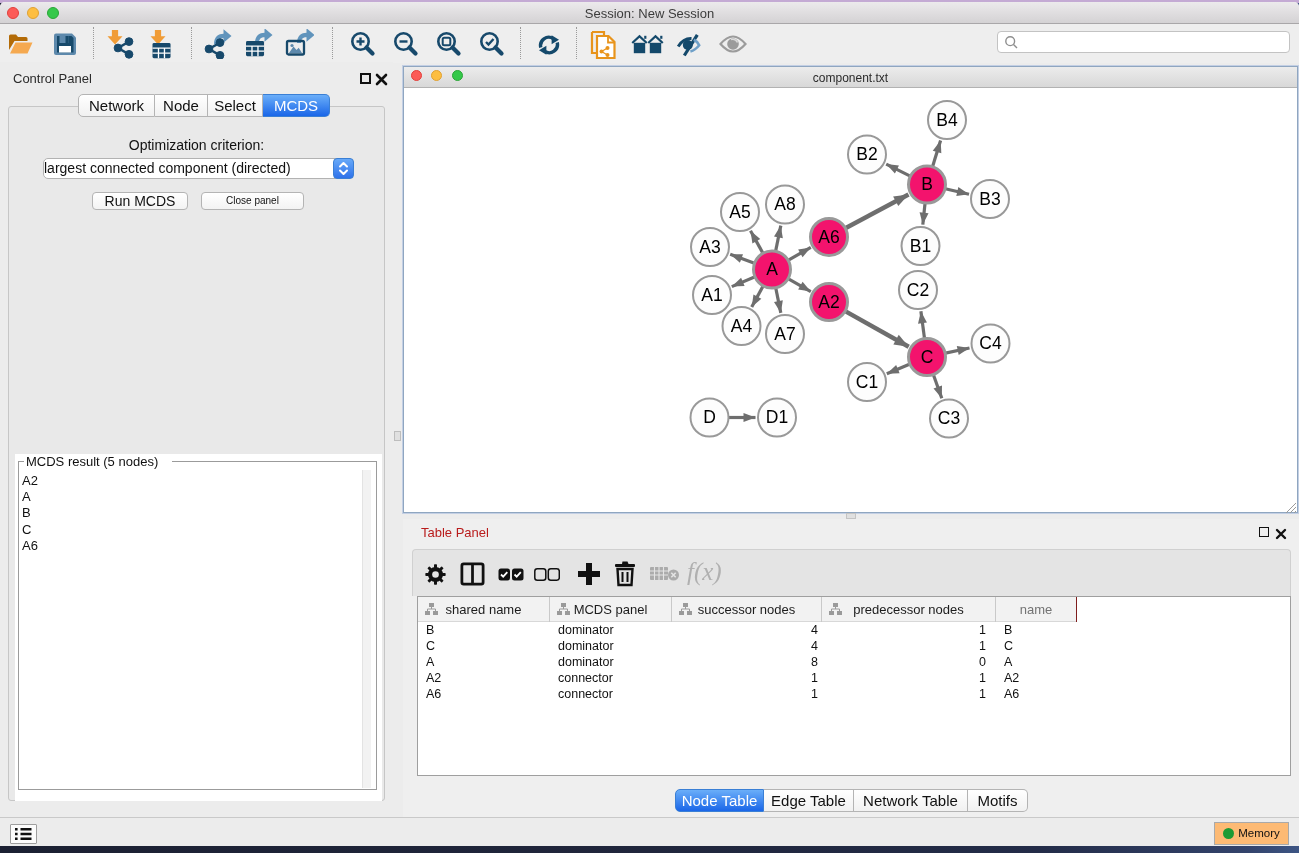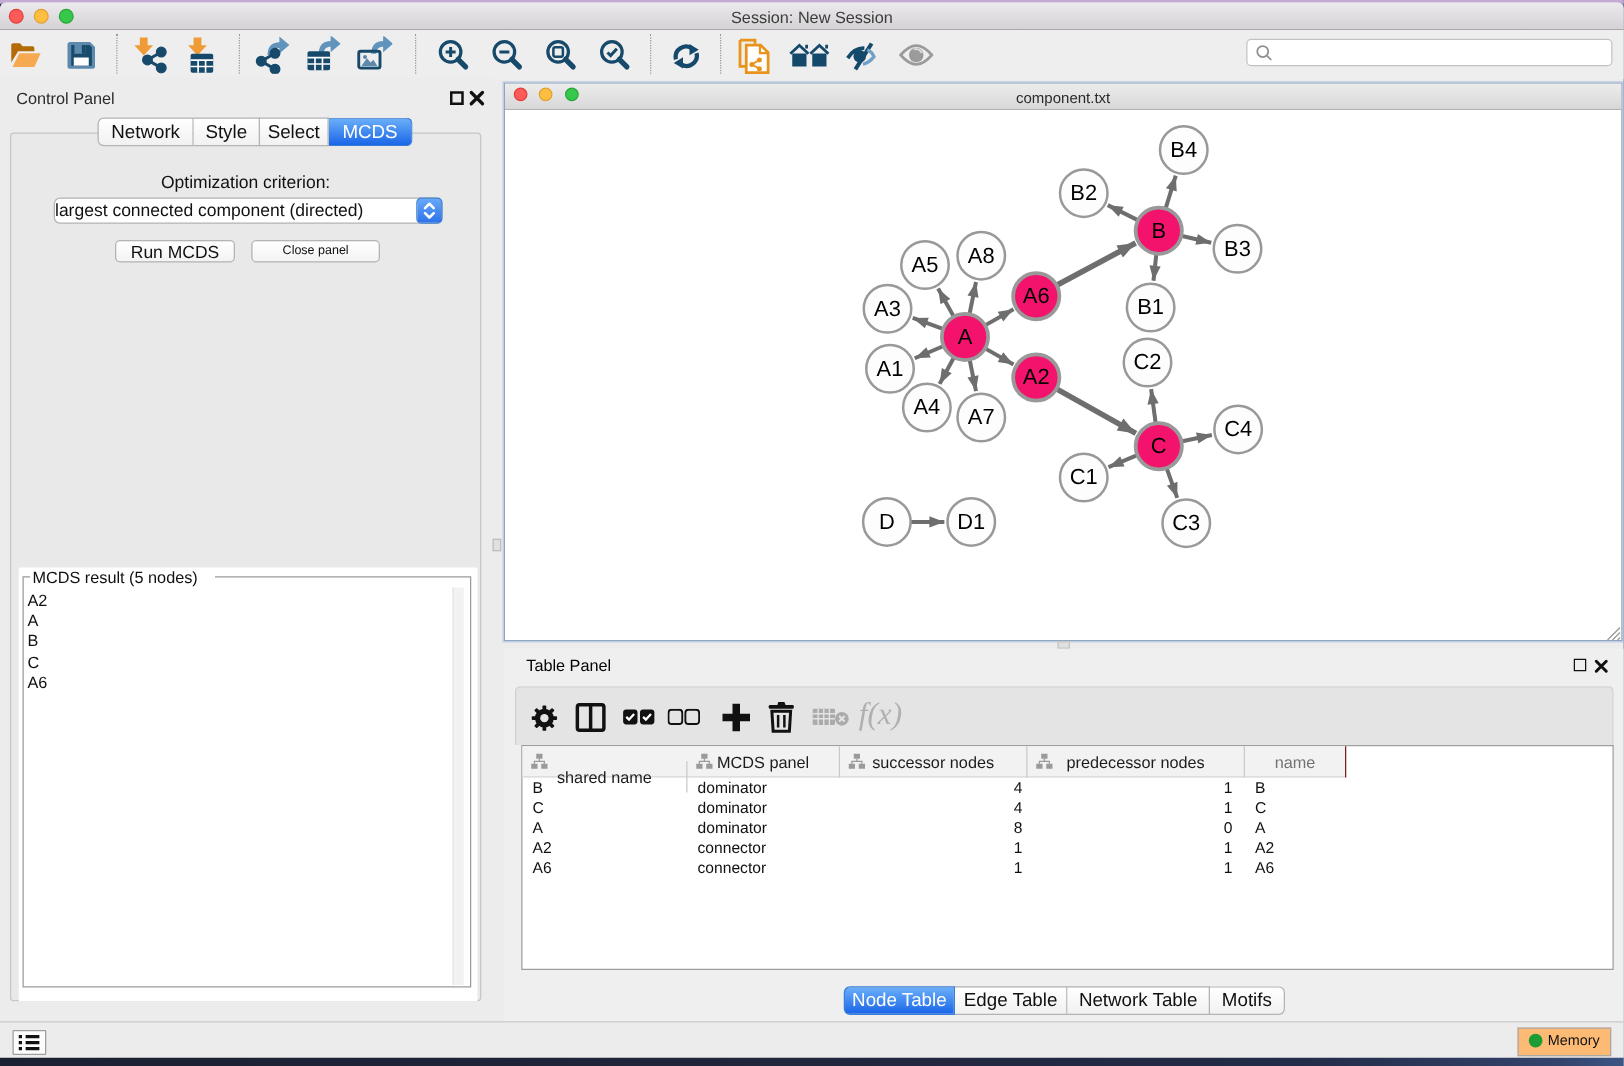--- a/index.html
+++ b/index.html
@@ -148,21 +148,21 @@
       </svg>
     </div>
 <div class="abs" style="left:0px;top:60px;width:393px;height:755px;background:#ececec;"></div>
 <div class="abs" style="left:13px;top:69px;width:200px;height:16px;font-size:13px;color:#2b2b2b;">Control Panel</div>
 <div class="abs" style="left:360px;top:71px;width:11px;height:11px;border:2px solid #111;"></div>
 <div class="abs" style="left:375px;top:70px;width:13px;height:13px;"><svg width="13" height="13" viewBox="0 0 13 13">
         <path d="M2 2 L11 11 M11 2 L2 11" stroke="#111" stroke-width="2.6" stroke-linecap="round"></path>
       </svg></div>
 <div class="abs" style="left:8px;top:104px;width:377px;height:695px;background:#e9e9e9;border:1px solid #c6c6c6;border-radius:3px;"></div>
 <div style="position:absolute;height:23px;background:linear-gradient(#ffffff,#f1f1f1);border:1px solid #b4b4b4;font-size:15px;color:#111;text-align:center;line-height:21px;left:78px;top:92px;width:77px;border-radius:5px 0 0 5px;">Network</div>
-<div style="position:absolute;height:23px;background:linear-gradient(#ffffff,#f1f1f1);border:1px solid #b4b4b4;font-size:15px;color:#111;text-align:center;line-height:21px;left:155px;top:92px;width:53px;border-left:none;">Style</div>
+<div style="position:absolute;height:23px;background:linear-gradient(#ffffff,#f1f1f1);border:1px solid #b4b4b4;font-size:15px;color:#111;text-align:center;line-height:21px;left:155px;top:92px;width:53px;border-left:none;">Node</div>
 <div style="position:absolute;height:23px;background:linear-gradient(#ffffff,#f1f1f1);border:1px solid #b4b4b4;font-size:15px;color:#111;text-align:center;line-height:21px;left:208px;top:92px;width:55px;border-left:none;">Select</div>
 <div style="position:absolute;height:23px;background:linear-gradient(#6aaef9,#1a66e8);border:1px solid #3a7fd5;font-size:15px;color:#fff;text-align:center;line-height:21px;left:263px;top:92px;width:67px;border-radius:0 5px 5px 0;border-left:none;">MCDS</div>
 <div class="abs" style="left:0px;top:135px;width:393px;height:16px;text-align:center;font-size:14px;color:#111;">Optimization criterion:</div>
 <div class="abs" style="left:43px;top:156px;width:311px;height:21px;background:#fff;border:1px solid #b2b2b2;border-radius:5px;font-size:14px;color:#111;line-height:19px;">largest connected component (directed)</div>
 <div class="abs" style="left:333px;top:156px;width:21px;height:21px;border-radius:4px;background:linear-gradient(#67a9f8,#2e72ea);border:1px solid #3a7fd5;"><svg width="19" height="19" viewBox="0 0 19 19">
         <path d="M6 7.5 L9.5 4 L13 7.5" stroke="#fff" stroke-width="2" fill="none" stroke-linecap="round" stroke-linejoin="round"></path>
         <path d="M6 11.5 L9.5 15 L13 11.5" stroke="#fff" stroke-width="2" fill="none" stroke-linecap="round" stroke-linejoin="round"></path>
       </svg></div>
 <div class="abs" style="left:92px;top:190px;width:96px;height:18px;background:linear-gradient(#ffffff,#f3f3f3);border:1px solid #b4b4b4;border-radius:4px;font-size:14px;color:#111;text-align:center;line-height:16px;">Run MCDS</div>
 <div class="abs" style="left:201px;top:190px;width:103px;height:18px;background:linear-gradient(#ffffff,#f3f3f3);border:1px solid #b4b4b4;border-radius:4px;font-size:10px;color:#111;text-align:center;line-height:16px;">Close panel</div>
@@ -247,21 +247,21 @@
       <text x="463" y="299.5" text-anchor="middle" font-size="17.5" fill="#000">C1</text>
       <text x="545" y="336.0" text-anchor="middle" font-size="17.5" fill="#000">C3</text>
       <text x="305.5" y="335.0" text-anchor="middle" font-size="17.5" fill="#000">D</text>
       <text x="373" y="335.0" text-anchor="middle" font-size="17.5" fill="#000">D1</text>
     </svg>
 <div class="abs" style="left:1285px;top:498px;width:12px;height:12px;"><svg width="12" height="12" viewBox="0 0 12 12">
         <path d="M11 1 L1 11 M11 5 L5 11 M11 9 L9 11" stroke="#9a9a9a" stroke-width="1" fill="none"></path>
       </svg></div>
 <div class="abs" style="left:846px;top:511px;width:10px;height:6px;background:#e0e0e0;border:1px solid #c4c4c4;"></div>
 <div class="abs" style="left:403px;top:517px;width:896px;height:298px;background:#efefef;"></div>
-<div class="abs" style="left:421px;top:523px;width:200px;height:16px;font-size:13px;color:#000000;">Table Panel</div>
+<div class="abs" style="left:421px;top:523px;width:200px;height:16px;font-size:13px;color:#b91c1c;">Table Panel</div>
 <div class="abs" style="left:1259px;top:525px;width:10px;height:10px;border:1.5px solid #111;"></div>
 <div class="abs" style="left:1275px;top:524px;width:12px;height:12px;"><svg width="12" height="12" viewBox="0 0 12 12">
         <path d="M2 2 L10 10 M10 2 L2 10" stroke="#111" stroke-width="2.4" stroke-linecap="round"></path>
       </svg></div>
 <div class="abs" style="left:412px;top:547px;width:879px;height:47px;background:#e4e4e4;border:1px solid #d0d0d0;border-radius:4px 4px 0 0;border-bottom:none;"></div>
 <div class="abs" style="left:425px;top:562px;width:21px;height:21px;"><svg width="21" height="21" viewBox="0 0 24 24">
         <circle cx="12" cy="12" r="8.6" fill="#111"></circle>
         <circle cx="12" cy="12" r="3.8" fill="#e4e4e4"></circle>
         <g fill="#111">
           <rect x="10.3" y="0.4" width="3.4" height="4.4" rx="0.8"></rect>
@@ -299,21 +299,21 @@
       </svg></div>
 <div class="abs" style="left:650px;top:564px;width:30px;height:15px;"><svg width="30" height="15" viewBox="0 0 30 15">
         <rect x="0" y="1" width="18" height="13" rx="1" fill="#ababab"></rect>
         <path d="M0 5 H18 M0 9 H18 M4.5 1 V14 M9 1 V14 M13.5 1 V14" stroke="#e4e4e4" stroke-width="1.1"></path>
         <circle cx="23.5" cy="9" r="5.5" fill="#ababab"></circle>
         <path d="M21.3 6.8 L25.7 11.2 M25.7 6.8 L21.3 11.2" stroke="#e4e4e4" stroke-width="1.6"></path>
       </svg></div>
 <div class="abs" style="left:687px;top:556px;width:50px;height:30px;font-family:'Liberation Serif',serif;font-style:italic;font-size:25px;color:#b0b0b0;">f(x)</div>
 <div class="abs" style="left:417px;top:594px;width:874px;height:180px;background:#fff;border:1px solid #9f9f9f;">
       <div class="abs" style="left:0px;top:0px;width:659px;height:25px;background:#f2f2f2;border-bottom:1px solid #d8d8d8;"></div>
-      <div class="abs" style="left:0px;top:12px;width:132px;height:25px;border-right:1px solid #c9c9c9;font-size:13px;color:#1c1c1c;text-align:center;line-height:25px;">shared name</div>
+      <div class="abs" style="left:0px;top:0px;width:132px;height:25px;border-right:1px solid #c9c9c9;font-size:13px;color:#1c1c1c;text-align:center;line-height:25px;">shared name</div>
       <div class="abs" style="left:6px;top:5px;width:15px;height:14px;"><svg width="15" height="14" viewBox="0 0 15 14">
           <g fill="#9a9a9a">
             <rect x="5" y="1" width="5" height="4"></rect>
             <rect x="1" y="9" width="5" height="4"></rect>
             <rect x="9" y="9" width="5" height="4"></rect>
             <path d="M7.5 5 V7 M3.5 9 V7 H11.5 V9" stroke="#9a9a9a" fill="none"></path>
           </g>
         </svg></div>
       <div class="abs" style="left:132px;top:0px;width:122px;height:25px;border-right:1px solid #c9c9c9;font-size:13px;color:#1c1c1c;text-align:center;line-height:25px;">MCDS panel</div>
       <div class="abs" style="left:138px;top:5px;width:15px;height:14px;"><svg width="15" height="14" viewBox="0 0 15 14">

